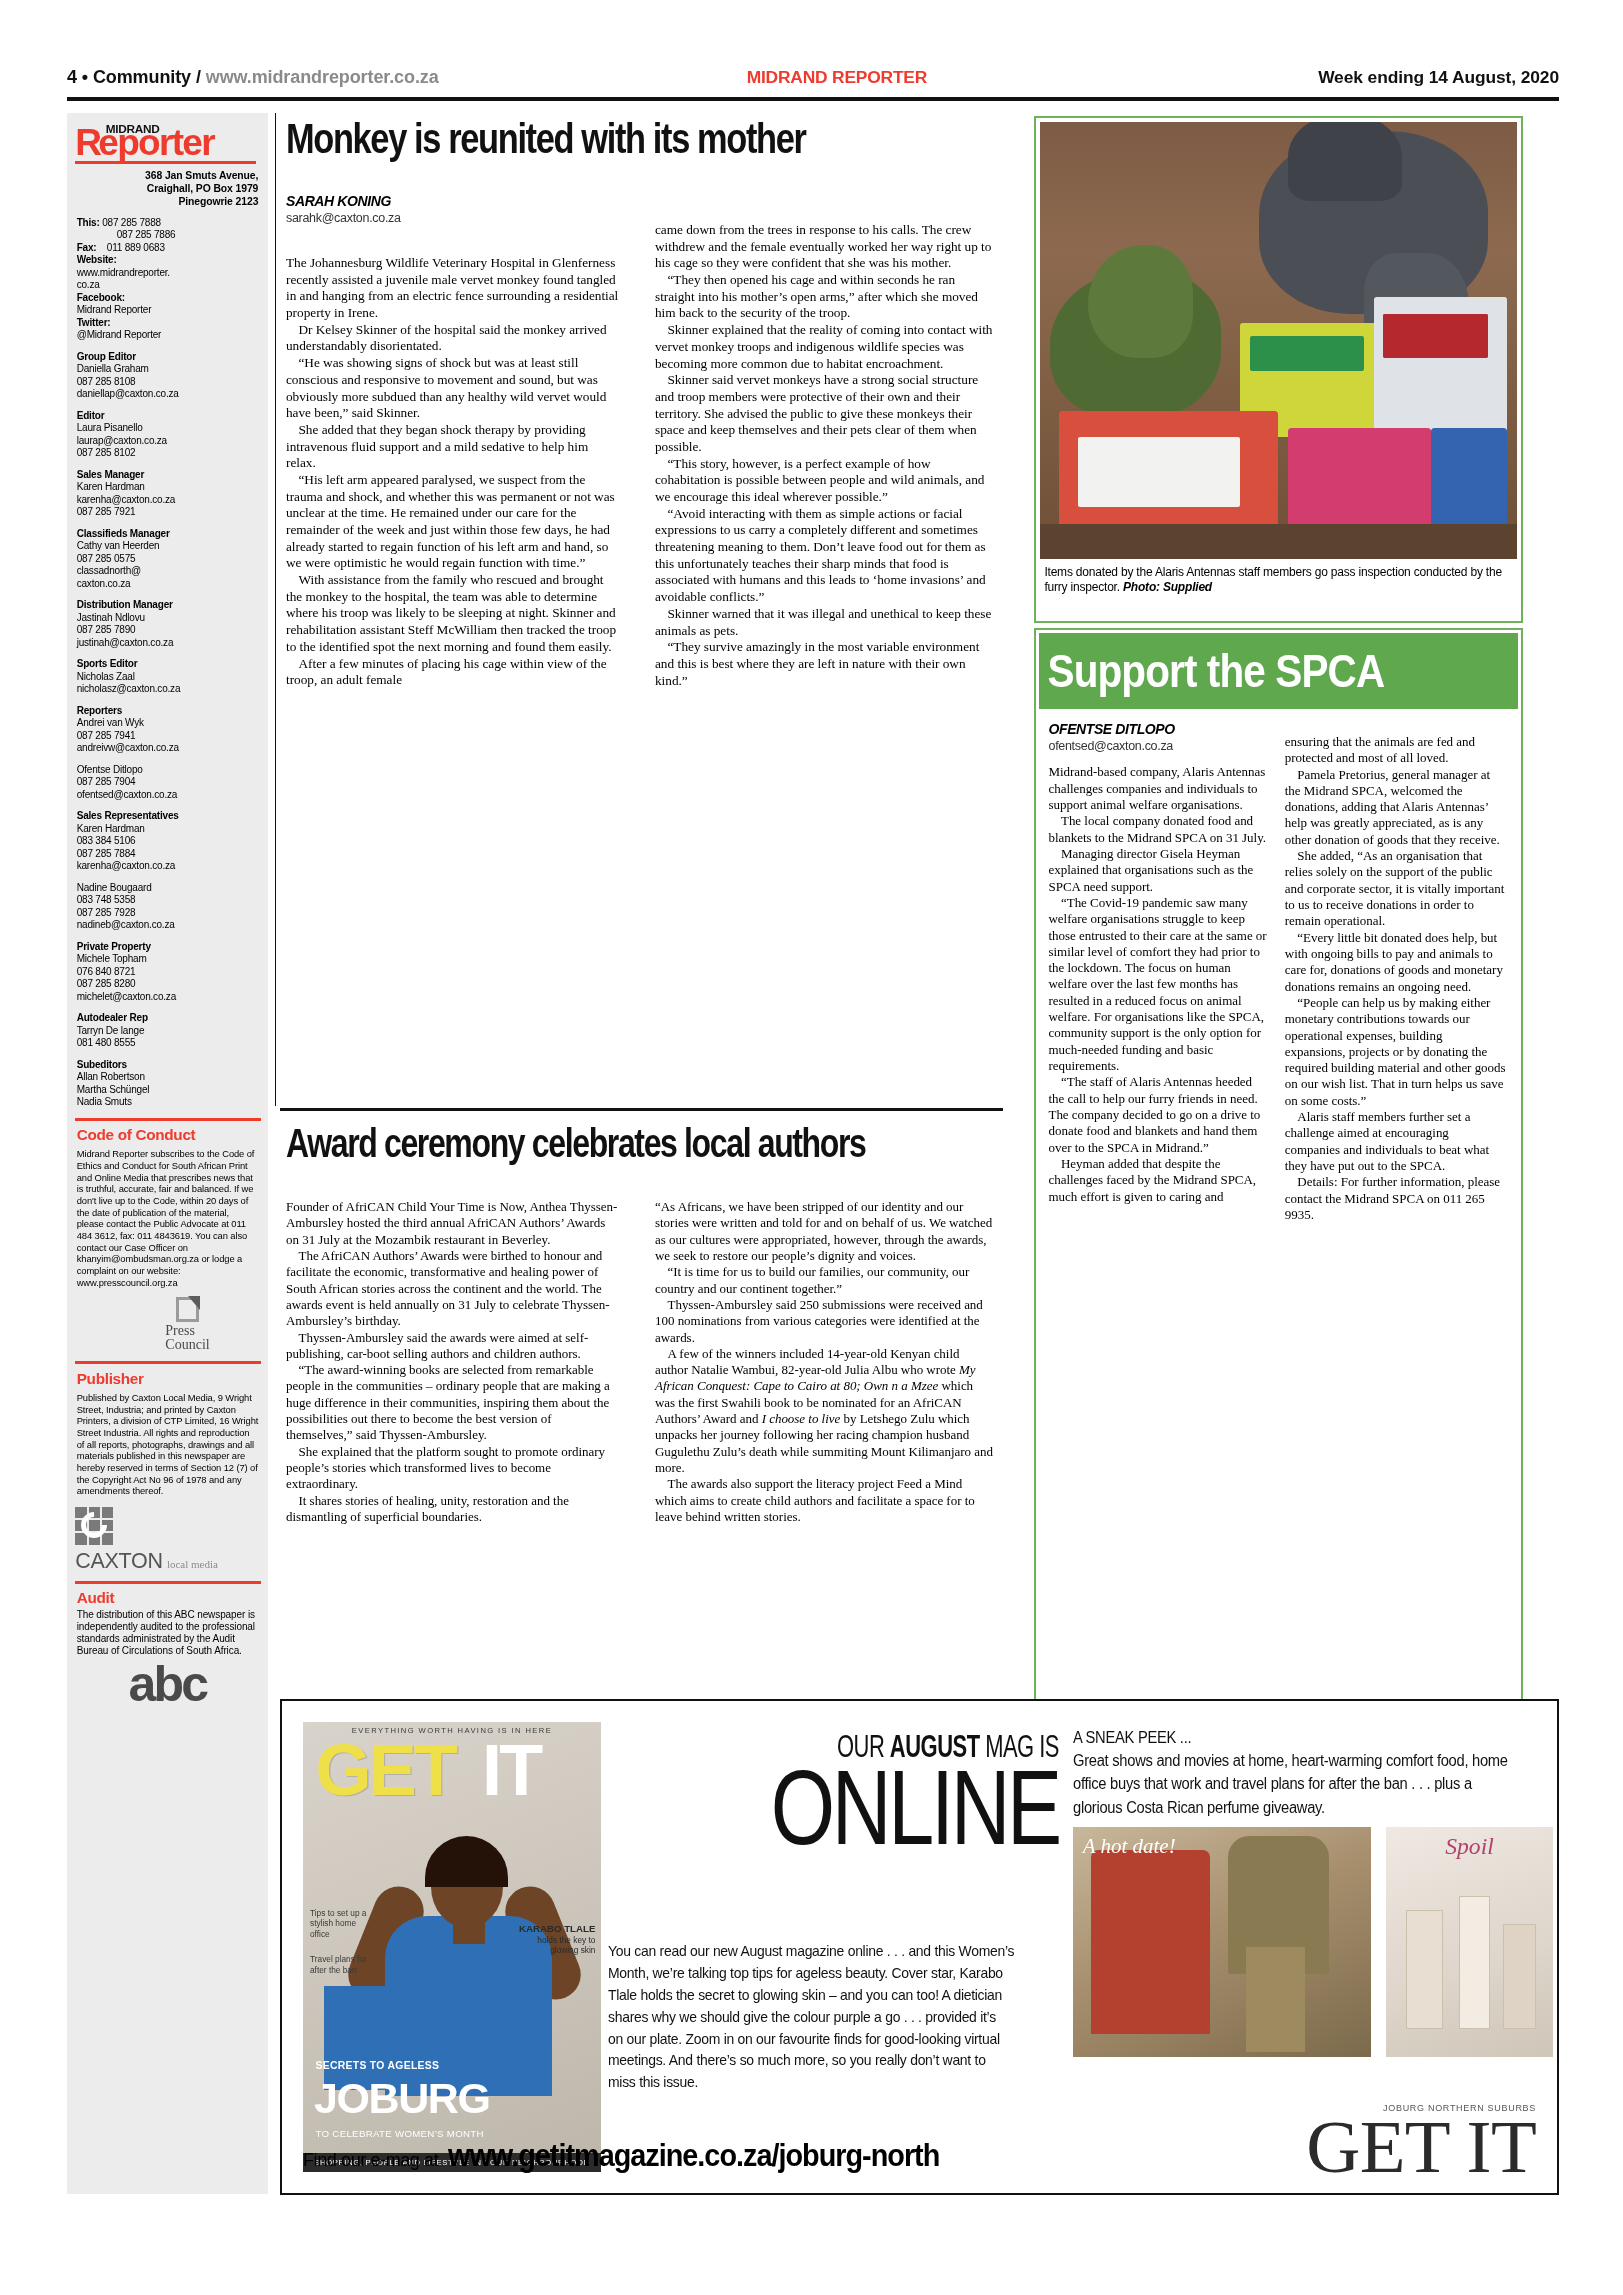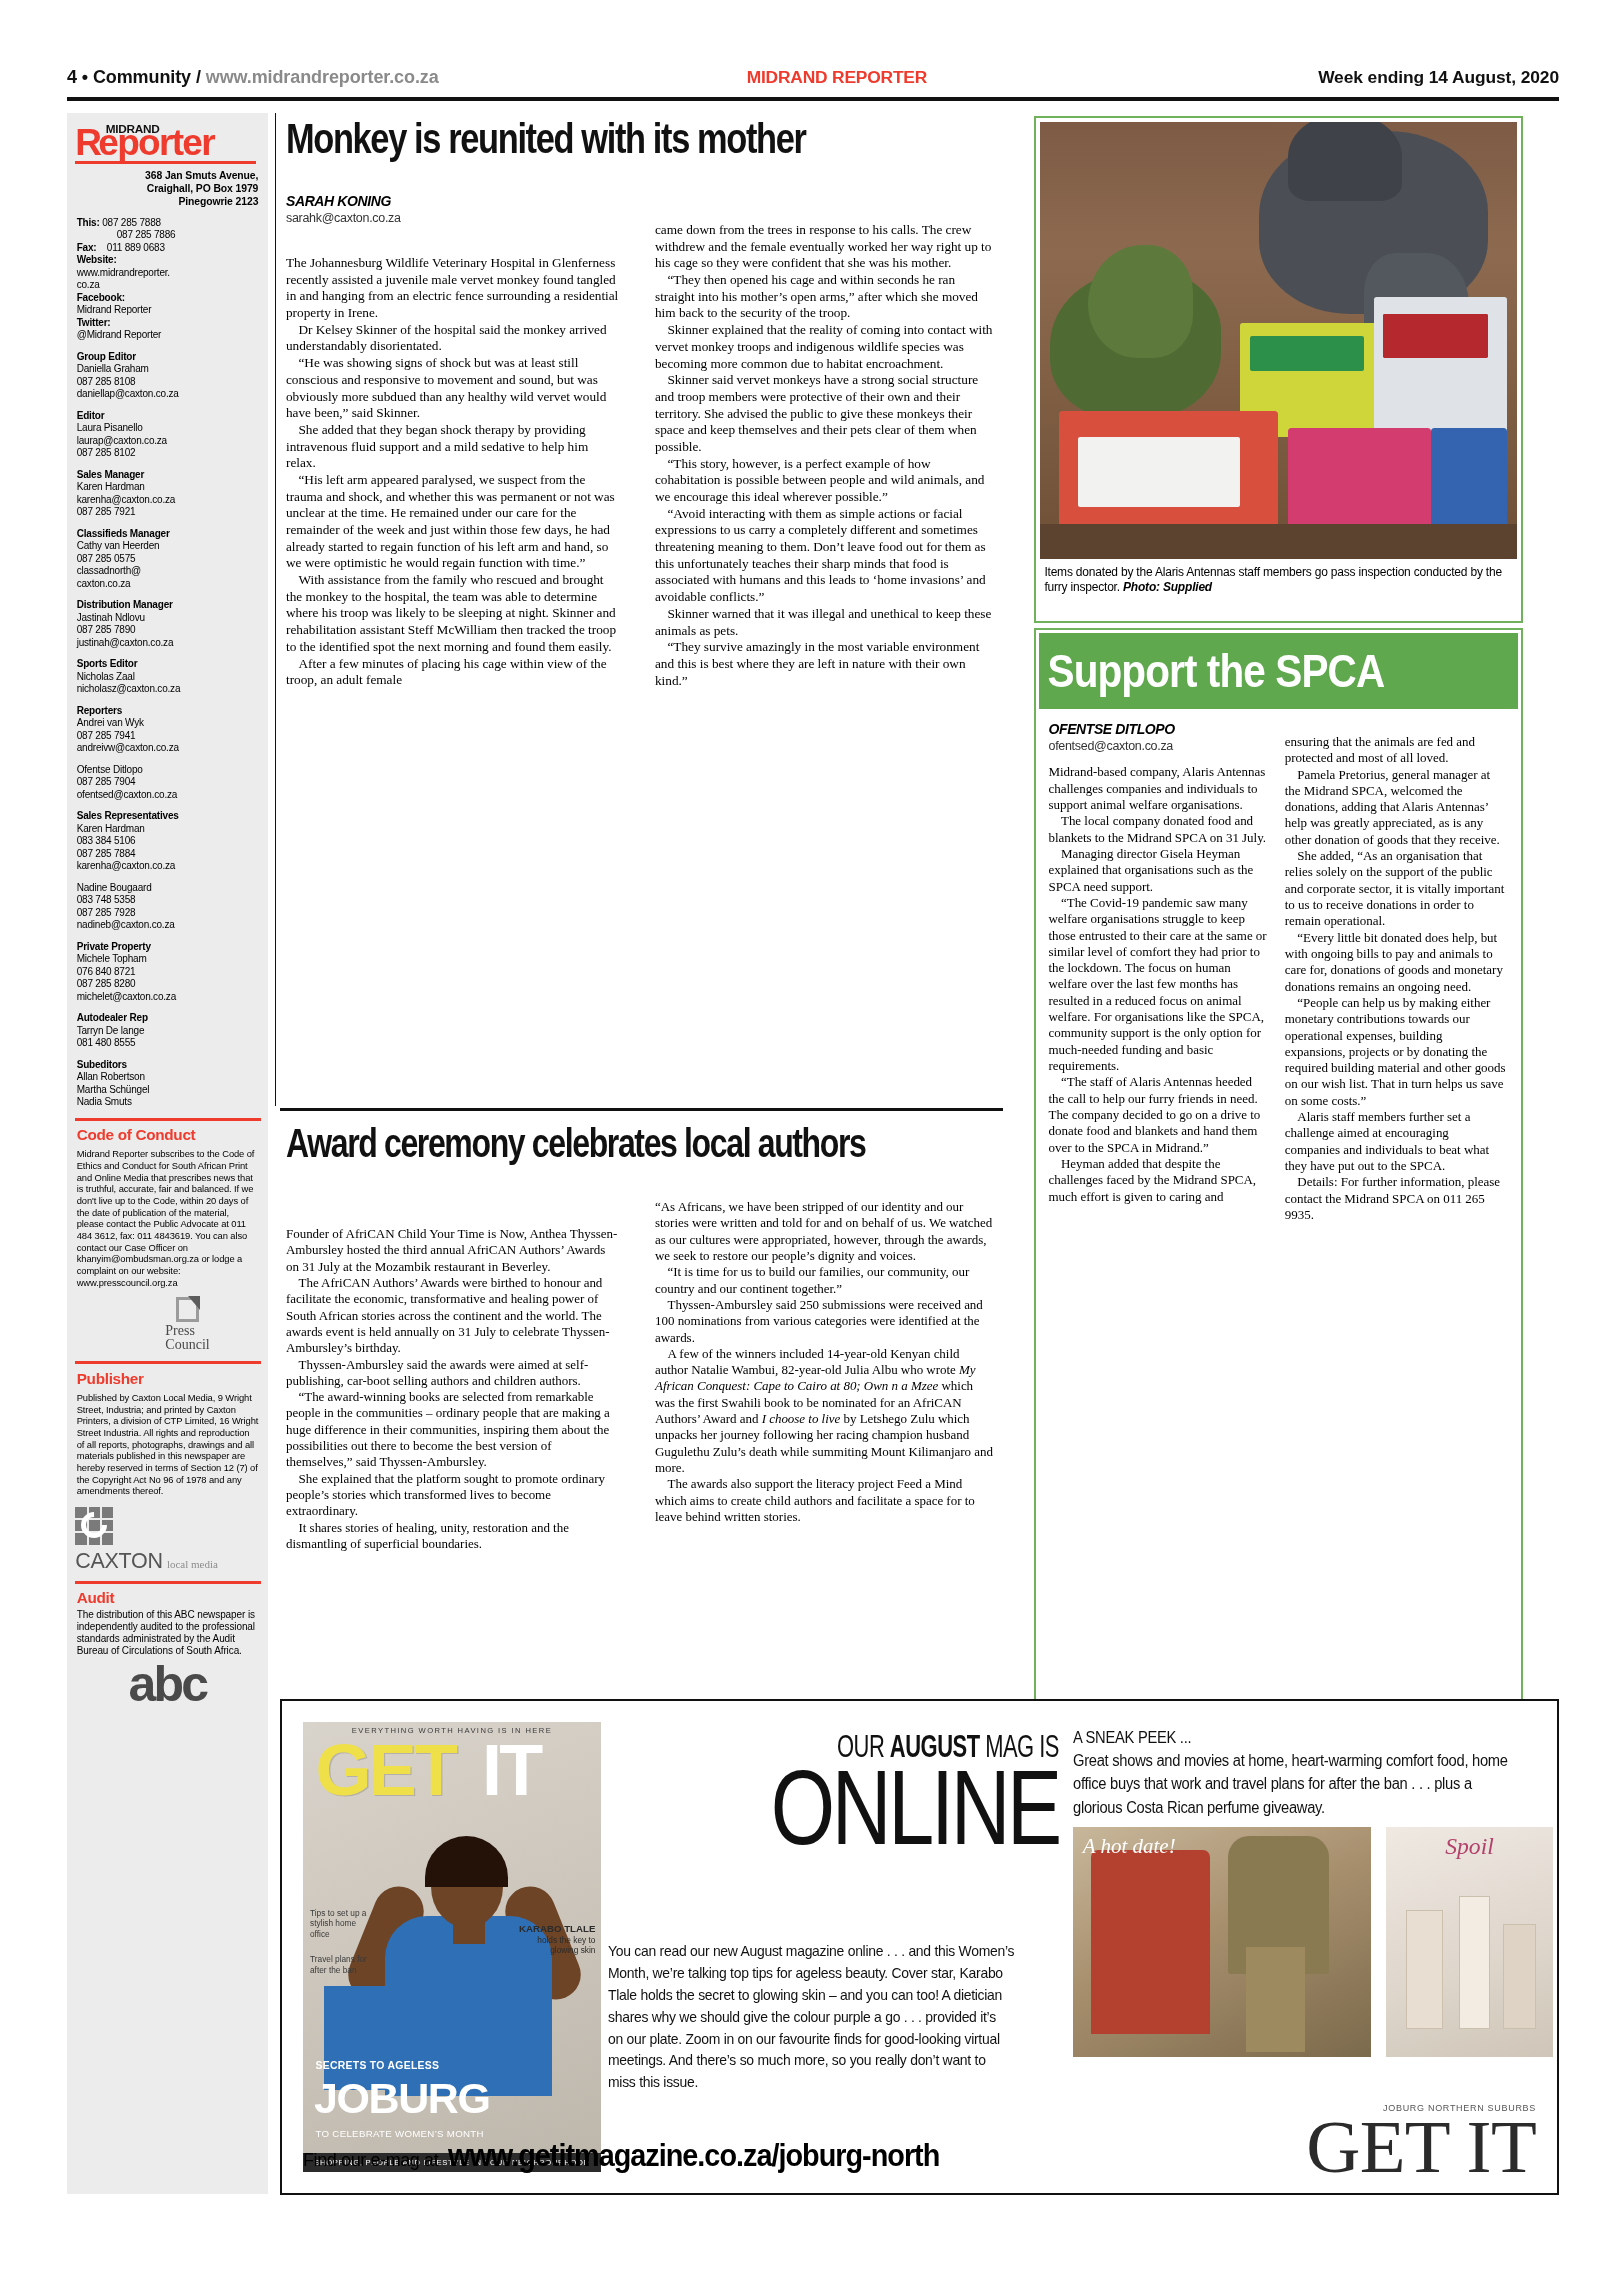--- a/index.html
+++ b/index.html
@@ -460,21 +460,21 @@
           <p>Alaris staff members further set a challenge aimed at encouraging companies and individuals to beat what they have put out to the SPCA.</p>
           <p>Details: For further information, please contact the Midrand SPCA on 011 265 9935.</p>
         </div>
     </div>
   </div>
 
   <div style="position:absolute; left:280px; top:1108px; width:723px; height:2.8px; background:#111;"></div>
 
   <h1 class="headline" style="position:absolute; left:286px; top:1123px; width:1041px; font-size:40px;">Award ceremony celebrates local authors</h1>
 
-  <div class="body-col" id="awards-col1" style="position:absolute; left:286px; top:1226px; width:333px; font-size:13px;">
+  <div class="body-col" id="awards-col1" style="position:absolute; left:286px; top:1199px; width:333px; font-size:13px;">
       <p class="first">Founder of AfriCAN Child Your Time is Now, Anthea Thyssen-Ambursley hosted the third annual AfriCAN Authors’ Awards on 31 July at the Mozambik restaurant in Beverley.</p>
       <p>The AfriCAN Authors’ Awards were birthed to honour and facilitate the economic, transformative and healing power of South African stories across the continent and the world. The awards event is held annually on 31 July to celebrate Thyssen-Ambursley’s birthday.</p>
       <p>Thyssen-Ambursley said the awards were aimed at self-publishing, car-boot selling authors and children authors.</p>
       <p>“The award-winning books are selected from remarkable people in the communities – ordinary people that are making a huge difference in their communities, inspiring them about the possibilities out there to become the best version of themselves,” said Thyssen-Ambursley.</p>
       <p>She explained that the platform sought to promote ordinary people’s stories which transformed lives to become extraordinary.</p>
       <p>It shares stories of healing, unity, restoration and the dismantling of superficial boundaries.</p>
     </div>
 
   <div class="body-col" id="awards-col2" style="position:absolute; left:655px; top:1199px; width:340px; font-size:13px;">
       <p class="first">“As Africans, we have been stripped of our identity and our stories were written and told for and on behalf of us. We watched as our cultures were appropriated, however, through the awards, we seek to restore our people’s dignity and voices.</p>

